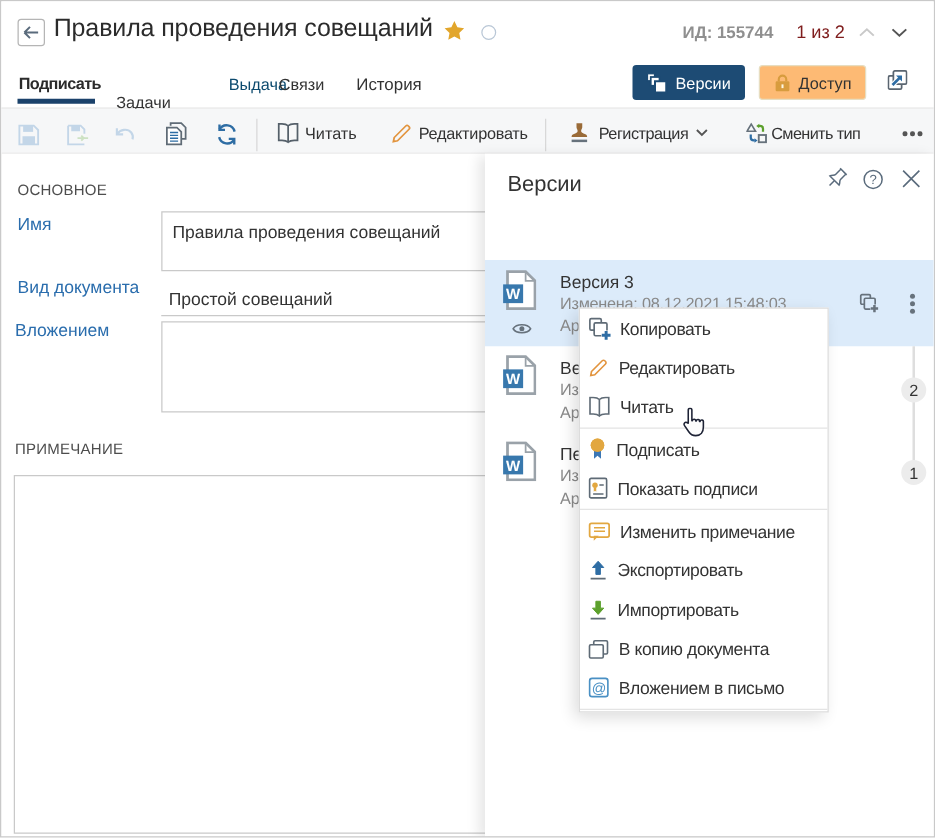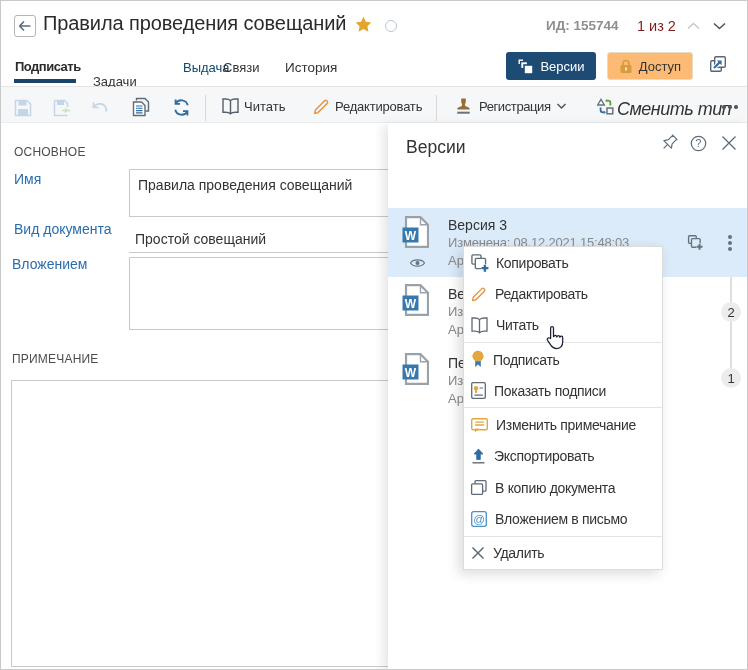--- a/index.html
+++ b/index.html
@@ -119,21 +119,21 @@
       </svg>
 
   <svg class="abs" style="left:596px;top:97px" width="17" height="17" viewBox="0 0 17 17">
         <path d="M4 1.3 L7.4 7 H0.6 Z" stroke="#67727c" stroke-width="1.3" fill="none"></path>
         <rect x="10" y="10" width="5.8" height="5.8" stroke="#67727c" stroke-width="1.5" fill="none"></rect>
         <path d="M13.4 7.4 V5 Q13.4 2.7 11 2.7 H10.2" stroke="#5ca02c" stroke-width="1.8" fill="none"></path>
         <path d="M10.4 0.9 V4.5 L8 2.7 Z" fill="#5ca02c"></path>
         <path d="M3.6 9.6 V12 Q3.6 14.3 6 14.3 H6.8" stroke="#2e6da4" stroke-width="1.8" fill="none"></path>
         <path d="M6.6 12.5 V16.1 L9 14.3 Z" fill="#2e6da4"></path>
       </svg>
-  <div class="abs" style="left:616px;top:98px;font-size:18px;letter-spacing:-0.5px;color:#333;font-style:italic;">Сменить тип</div>
+  <div class="abs" style="left:616px;top:98px;font-size:13px;letter-spacing:-0.5px;color:#333;">Сменить тип</div>
   <div class="abs" style="left:721px;top:104px;width:3.5px;height:3.5px;border-radius:50%;background:#555;"></div>
       <div class="abs" style="left:727px;top:104px;width:3.5px;height:3.5px;border-radius:50%;background:#555;"></div>
       <div class="abs" style="left:733px;top:104px;width:3.5px;height:3.5px;border-radius:50%;background:#555;"></div>
 </div>
 
 <div class="abs" style="left:13px;top:144px;font-size:12px;color:#4d4d4d;letter-spacing:0.2px;">ОСНОВНОЕ</div>
 <div class="abs" style="left:13px;top:170px;font-size:14px;color:#2a6dad;">Имя</div>
 <div class="abs" style="left:128px;top:168px;width:263px;height:48px;border:1px solid #c9c9c9;background:#fff;font-size:14px;padding:7px 8px;">Правила проведения совещаний</div>
 <div class="abs" style="left:13px;top:220px;font-size:14px;color:#2a6dad;">Вид документа</div>
 <div class="abs" style="left:128px;top:226px;width:263px;height:26px;border-bottom:1px solid #c9c9c9;font-size:14px;padding:4px 6px;color:#333;">Простой совещаний</div>
@@ -252,31 +252,32 @@
   <div class="sep"></div>
   <div class="mi"><svg width="19" height="17" viewBox="0 0 19 17">
           <rect x="1.7" y="1.7" width="15.6" height="11" rx="1.5" stroke="#e2a740" stroke-width="1.4" fill="none"></rect>
           <path d="M5 11.5 L5 15.5 L9 11.5" fill="#e2a740"></path>
           <path d="M5.2 5.2 H14 M5.2 8 H14" stroke="#e2a740" stroke-width="1.3"></path>
         </svg>Изменить примечание</div>
   <div class="mi"><svg width="17" height="18" viewBox="0 0 17 18">
           <path d="M8.5 2 L13 7 H10.3 V12.5 H6.7 V7 H4 Z" fill="#2e6da4" stroke="#2e6da4" stroke-width="0.8"></path>
           <path d="M2.5 15.8 H14.5" stroke="#5f6b76" stroke-width="1.4"></path>
         </svg>Экспортировать</div>
+  <div class="mi"><svg width="17" height="18" viewBox="0 0 17 18">
+          <path d="M8.5 12.5 L13 7.5 H10.3 V2 H6.7 V7.5 H4 Z" fill="#5ca02c" stroke="#5ca02c" stroke-width="0.8"></path>
+          <path d="M2.5 15.8 H14.5" stroke="#5f6b76" stroke-width="1.4"></path>
+        </svg>Импортировать</div>
   <div class="mi"><svg width="18" height="17" viewBox="0 0 18 17">
           <rect x="5" y="1.6" width="11" height="10.6" rx="1" stroke="#5f6b76" stroke-width="1.3" fill="none"></rect>
           <rect x="1.6" y="4.8" width="11" height="10.6" rx="1" stroke="#5f6b76" stroke-width="1.3" fill="#fff"></rect>
         </svg>В копию документа</div>
   <div class="mi"><svg width="18" height="18" viewBox="0 0 18 18">
           <rect x="1.7" y="1.7" width="14.6" height="14.6" rx="2" stroke="#4a90c4" stroke-width="1.3" fill="none"></rect>
           <text x="9" y="13" font-size="11.5" fill="#4a90c4" text-anchor="middle" font-family="Liberation Sans">@</text>
         </svg>Вложением в письмо</div>
   <div class="sep"></div>
-  <div class="mi"><svg width="16" height="16" viewBox="0 0 16 16">
-          <path d="M2.5 2.5 L13.5 13.5 M13.5 2.5 L2.5 13.5" stroke="#5f6b76" stroke-width="1.5"></path>
-        </svg>Удалить</div>
 </div>
 
 <svg class="abs" style="left:543px;top:325px" width="20" height="25" viewBox="0 0 20 25">
       <path d="M6.6 2.1 a1.45 1.45 0 0 1 2.9 0 V10.6 h0.4 a1.35 1.35 0 0 1 2.7 0.25 h0.35 a1.35 1.35 0 0 1 2.7 0.35 h0.35 a1.35 1.35 0 0 1 2.7 0.45 V15.6 c0 4 -2.1 6.9 -6.1 6.9 c-2.7 0 -4.2 -0.85 -5.6 -3.1 L3.5 14.3 c-0.95 -1.5 0.55 -3 2 -2.3 l1.1 0.55 Z" fill="#fcfcfc" stroke="#1d2235" stroke-width="1.25" stroke-linejoin="round"></path>
     </svg>
 
 </div>
 
 </body></html>

